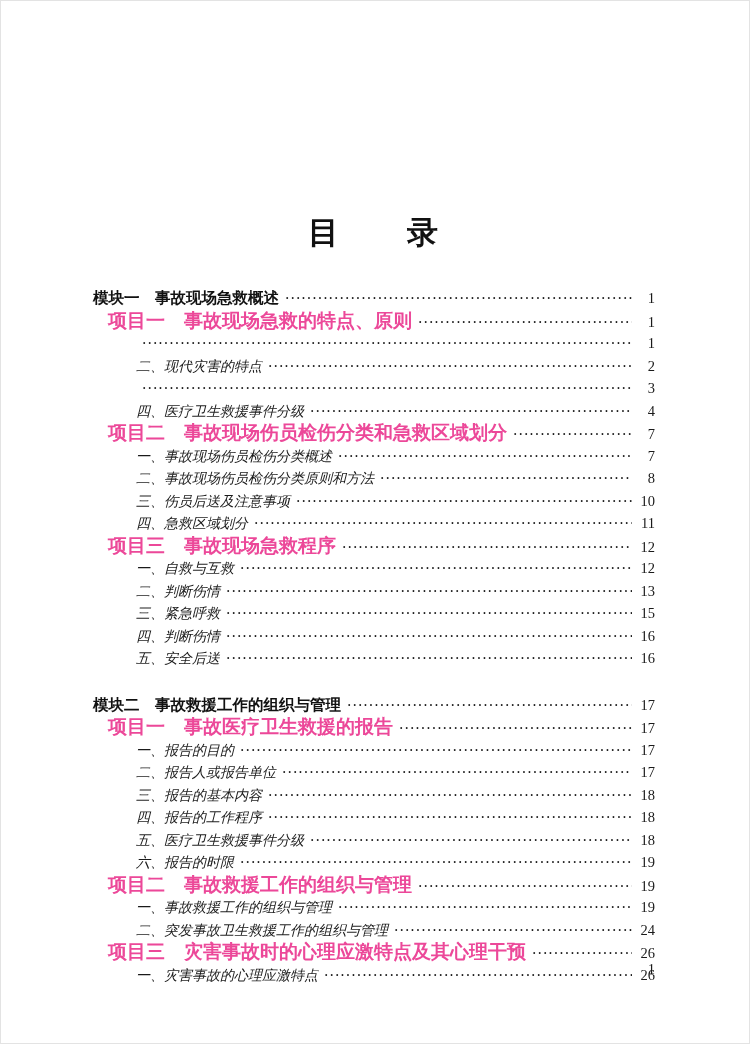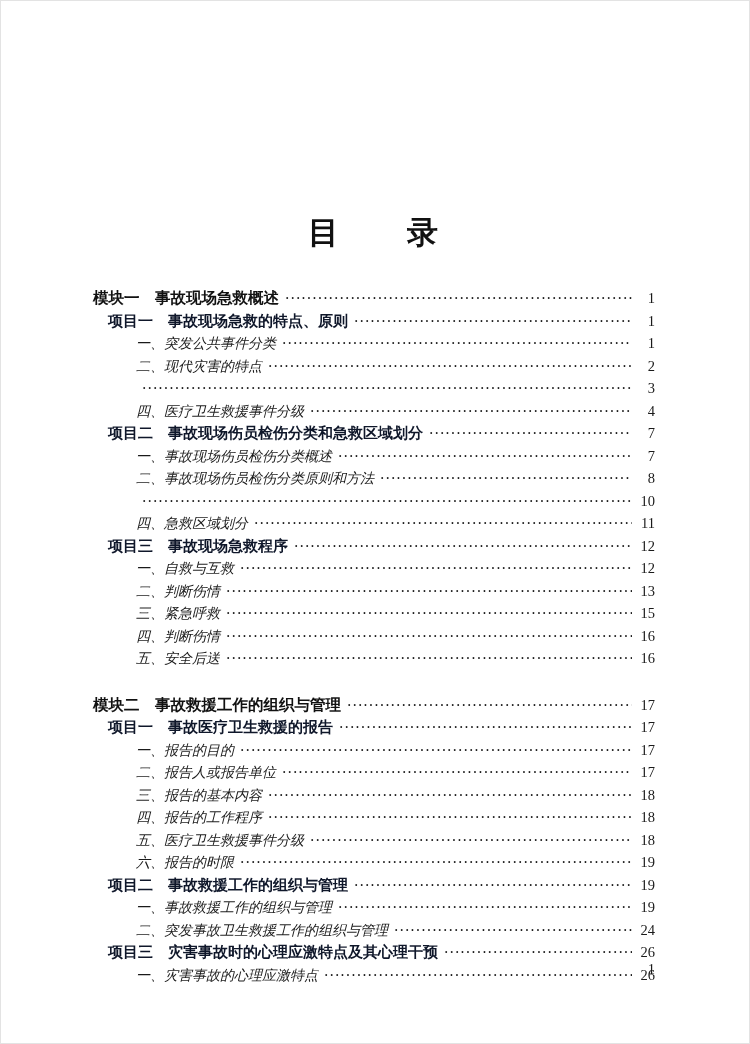--- a/index.html
+++ b/index.html
@@ -38,22 +38,22 @@
   .row.module .txt {
     font-family: "Liberation Sans", sans-serif;
     font-weight: bold;
     font-size: 15.5px;
     color: #111;
   }
   .row.project { padding-left: 15px; }
   .row.project .txt {
     font-family: "Liberation Sans", sans-serif;
     font-weight: bold;
-    font-size: 15px;
-    color: #0f172a;
+    font-size: 19px;
+    color: #ec4899;
   }
   .row.sub { padding-left: 43px; }
   .row.sub .txt {
     font-family: "DejaVu Serif", serif;
     font-style: italic;
     font-size: 14px;
     color: #1a1a1a;
   }
   .leader {
     flex: 1;
@@ -94,21 +94,20 @@
     <span class="txt">模块一　事故现场急救概述</span>
     <span class="leader"></span>
     <span class="pg">1</span>
   </div>
       <div class="row project">
     <span class="txt">项目一　事故现场急救的特点、原则</span>
     <span class="leader"></span>
     <span class="pg">1</span>
   </div>
       <div class="row sub">
-    <span class="txt">一、突发公共事件分类</span>
     <span class="leader"></span>
     <span class="pg">1</span>
   </div>
       <div class="row sub">
     <span class="txt">二、现代灾害的特点</span>
     <span class="leader"></span>
     <span class="pg">2</span>
   </div>
       <div class="row sub">
     <span class="leader"></span>
@@ -128,20 +127,21 @@
     <span class="txt">一、事故现场伤员检伤分类概述</span>
     <span class="leader"></span>
     <span class="pg">7</span>
   </div>
       <div class="row sub">
     <span class="txt">二、事故现场伤员检伤分类原则和方法</span>
     <span class="leader"></span>
     <span class="pg">8</span>
   </div>
       <div class="row sub">
+    <span class="txt">三、伤员后送及注意事项</span>
     <span class="leader"></span>
     <span class="pg">10</span>
   </div>
       <div class="row sub">
     <span class="txt">四、急救区域划分</span>
     <span class="leader"></span>
     <span class="pg">11</span>
   </div>
       <div class="row project">
     <span class="txt">项目三　事故现场急救程序</span>

